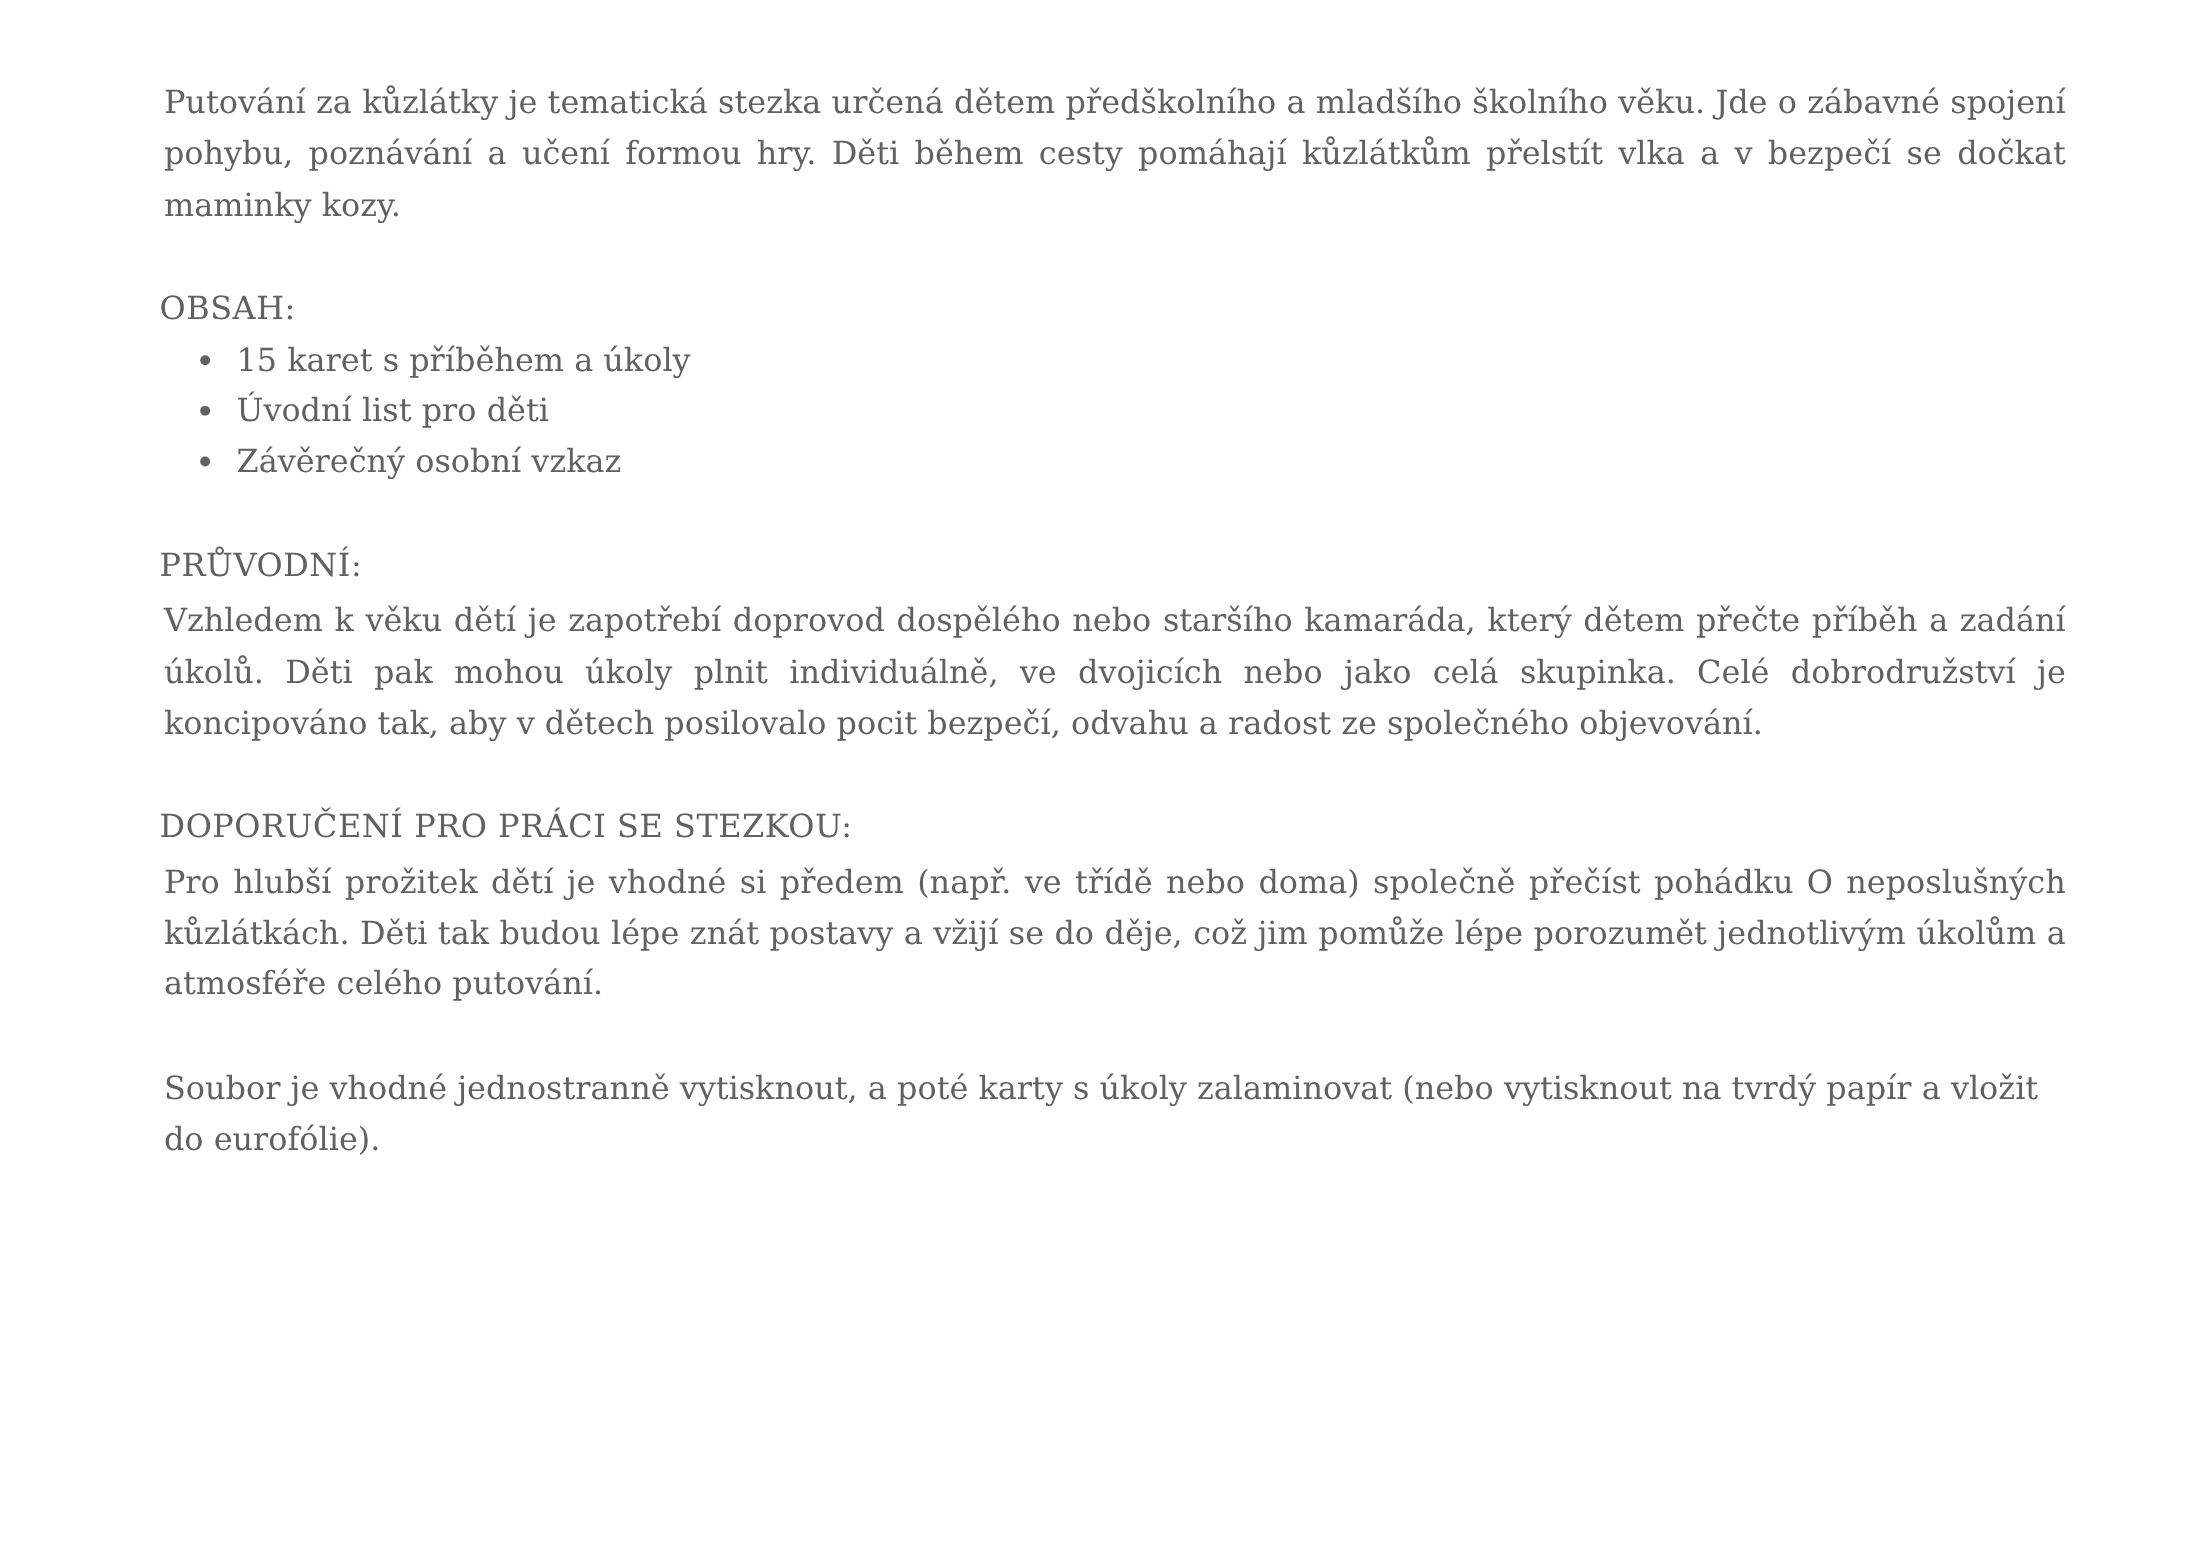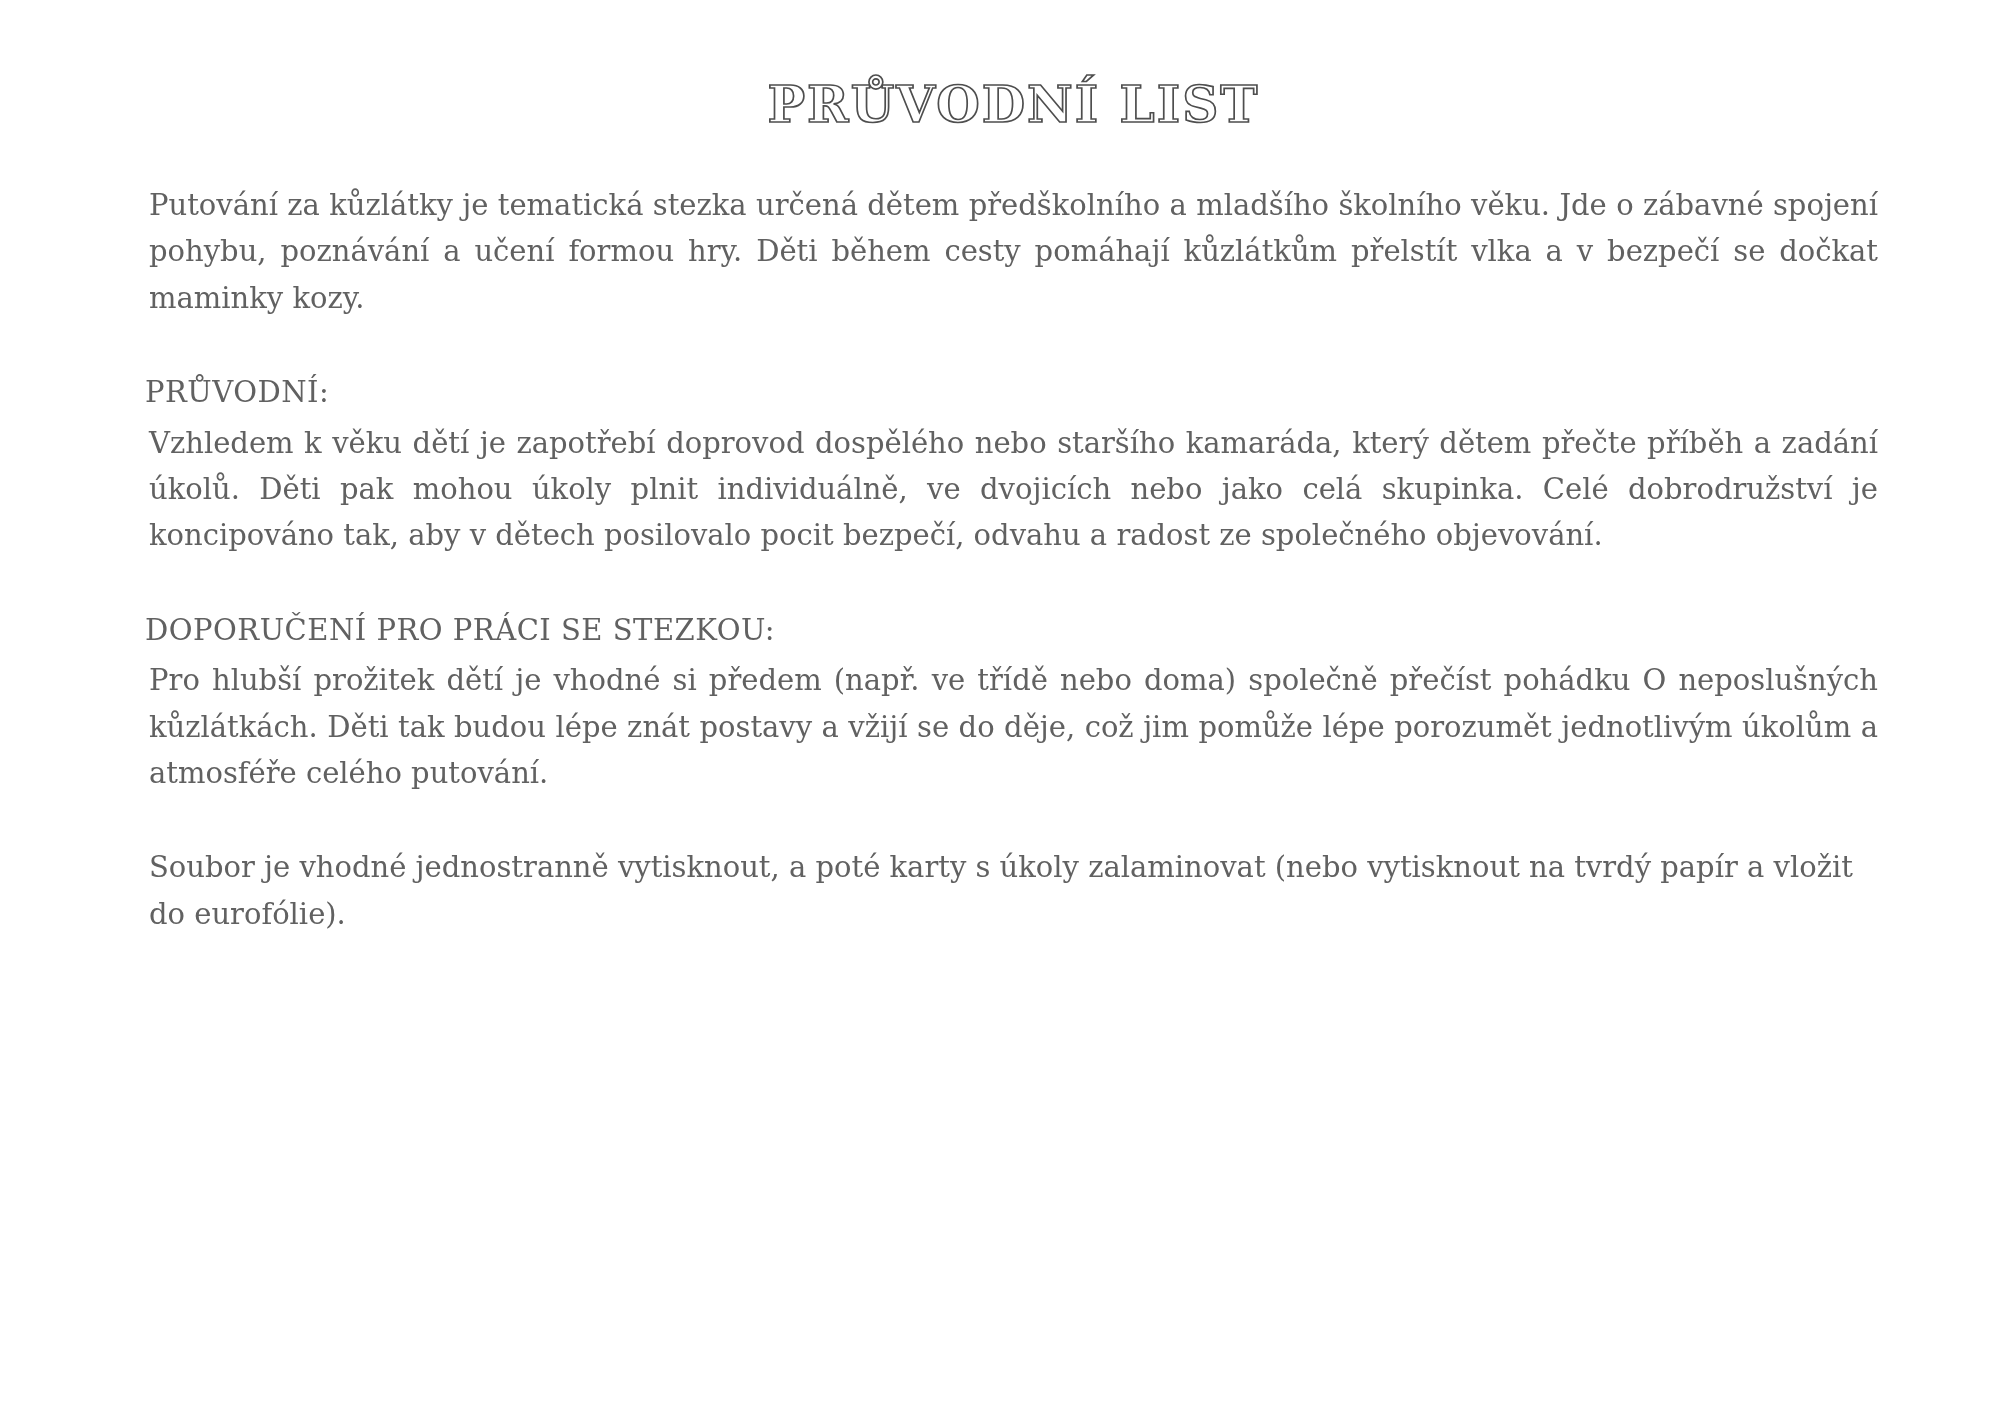--- a/index.html
+++ b/index.html
@@ -57,24 +57,31 @@
     line-height: 1.6;
     margin: 0;
     padding-left: 8px;
   }
 </style>
 </head>
 <body>
 
 <div class="page">
 
-  <h1 class="title">PRŮVODNÍ LIST</h1>
 
   <p class="body-text justify intro">Putování za kůzlátky je tematická stezka určená dětem předškolního a mladšího školního věku. Jde o zábavné spojení pohybu, poznávání a učení formou hry. Děti během cesty pomáhají kůzlátkům přelstít vlka a v bezpečí se dočkat maminky kozy.</p>
 
+  <div class="section">
+    <p class="heading">OBSAH:</p>
+    <ul class="bullet-list">
+      <li>15 karet s příběhem a úkoly</li>
+      <li>Úvodní list pro děti</li>
+      <li>Závěrečný osobní vzkaz</li>
+    </ul>
+  </div>
 
   <div class="section">
     <p class="heading">PRŮVODNÍ:</p>
     <p class="body-text justify">Vzhledem k věku dětí je zapotřebí doprovod dospělého nebo staršího kamaráda, který dětem přečte příběh a zadání úkolů. Děti pak mohou úkoly plnit individuálně, ve dvojicích nebo jako celá skupinka. Celé dobrodružství je koncipováno tak, aby v dětech posilovalo pocit bezpečí, odvahu a radost ze společného objevování.</p>
   </div>
 
   <div class="section">
     <p class="heading">DOPORUČENÍ PRO PRÁCI SE STEZKOU:</p>
     <p class="body-text justify">Pro hlubší prožitek dětí je vhodné si předem (např. ve třídě nebo doma) společně přečíst pohádku O neposlušných kůzlátkách. Děti tak budou lépe znát postavy a vžijí se do děje, což jim pomůže lépe porozumět jednotlivým úkolům a atmosféře celého putování.</p>
   </div>

